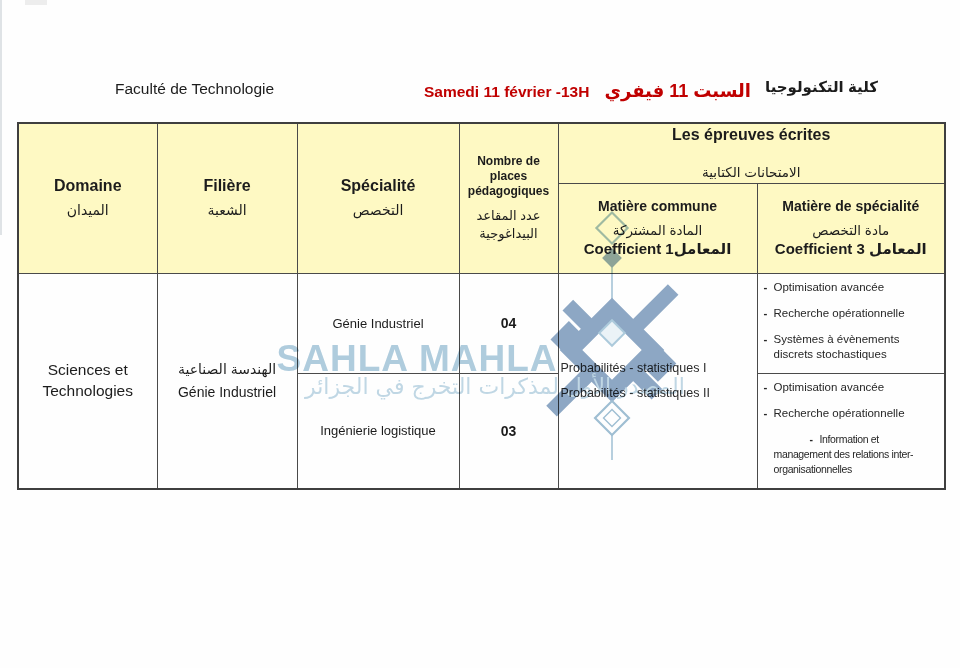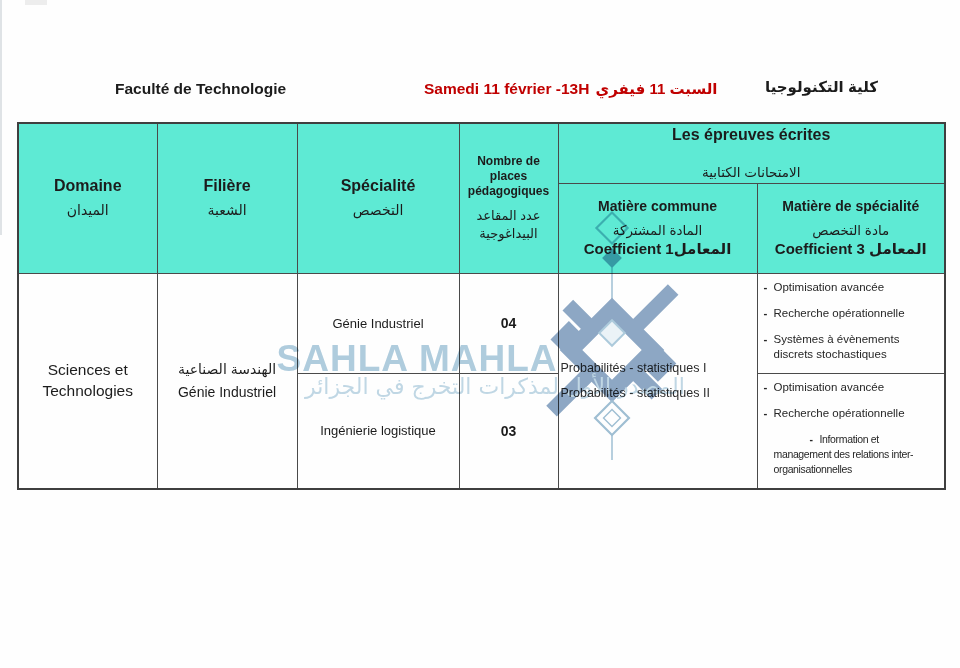--- a/index.html
+++ b/index.html
@@ -5,32 +5,32 @@
   html,body{margin:0;padding:0;background:#fff;}
   .page{
     position:relative;width:960px;height:668px;background:#fefefe;overflow:hidden;
     font-family:"Liberation Sans","DejaVu Sans",sans-serif;color:#1c1c1c;
   }
   
   .artifact-left{position:absolute;left:0;top:0;width:2px;height:235px;background:#dfe3e6;}
   .artifact-top{position:absolute;left:25px;top:0;width:22px;height:5px;background:#ededed;}
 
   
-  .ph-faculty{position:absolute;left:115px;top:80px;font-size:15.5px;font-weight:bold;}
+  .ph-faculty{position:absolute;left:115px;top:80px;font-size:15.5px;font-weight:normal;}
   .ph-session{position:absolute;left:424px;top:80px;font-size:15.5px;font-weight:bold;color:#c00000;white-space:nowrap;}
-  .ph-session .ar{font-size:15px;margin-left:6px;}
+  .ph-session .ar{font-size:18px;margin-left:15px;}
   .ph-faculty-ar{position:absolute;left:738px;top:78px;width:140px;text-align:right;font-size:15px;font-weight:bold;}
 
   
   table.sched{
     position:absolute;left:17px;top:122px;width:927px;
     border-collapse:collapse;table-layout:fixed;border:2px solid #3f3f3f;
   }
   .sched th,.sched td{border:1px solid #4a4a4a;padding:0 2px;vertical-align:middle;text-align:center;font-weight:normal;}
-  .sched .hdr{background:#5eead4;}
+  .sched .hdr{background:#fef9c3;}
   .r1{height:60px}.r2{height:90px}.r3{height:100px}.r4{height:102px}
 
   .h-fr{font-size:16px;font-weight:bold;line-height:1.15;}
   .h-ar{font-size:14px;line-height:1.3;margin-top:6px;}
   .h-places-fr{font-size:12px;font-weight:bold;line-height:1.25;}
   .h-places-ar{font-size:13px;line-height:1.35;margin-top:8px;padding:0 4px;}
   .h-epr-fr{font-size:16px;font-weight:bold;}
   .h-epr-ar{font-size:13.5px;margin-top:20px;}
   .h-mat-fr{font-size:14px;font-weight:bold;}
   .h-mat-ar{font-size:13.5px;margin-top:8px;text-align:center;}

